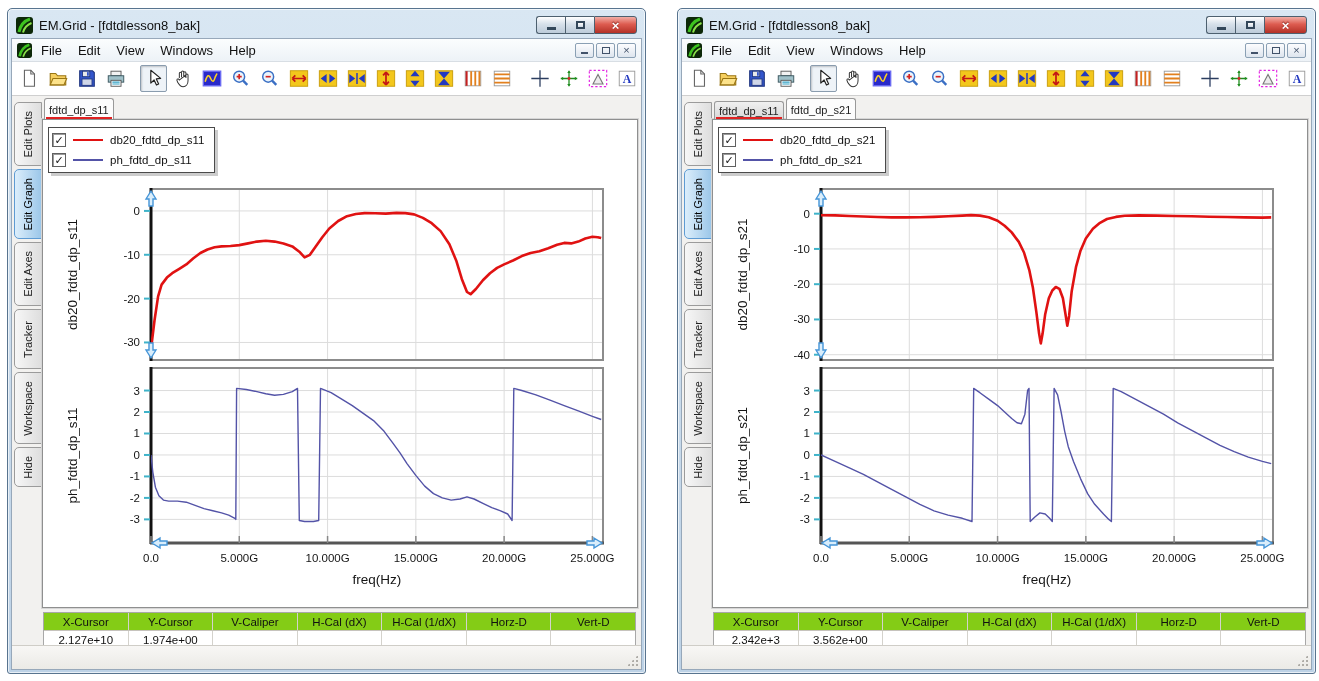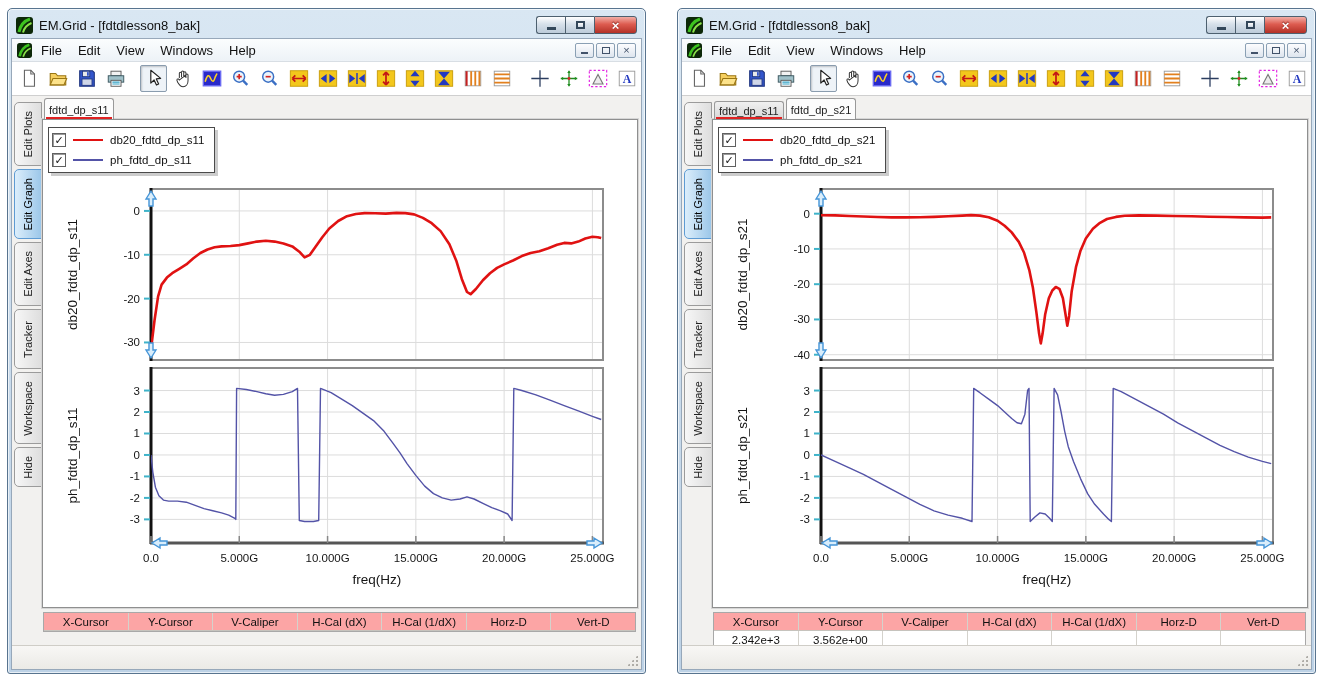--- a/index.html
+++ b/index.html
@@ -71,21 +71,21 @@
   .legend{position:absolute;left:5px;top:7px;background:#fff;border:1px solid #4a4a4a;
     box-shadow:3px 3px 0 rgba(110,110,110,.35);padding:2px 10px 2px 3px;display:flex;flex-direction:column;}
   .leg-row{display:flex;align-items:center;gap:7px;height:20px;}
   .leg-check{width:12px;height:12px;border:1px solid #606060;box-shadow:inset 1px 1px 0 #9a9a9a;
     background:#fff;font-size:11px;line-height:12px;text-align:center;color:#111;}
   .leg-line{width:30px;height:2px;flex:0 0 30px;}
   .leg-label{font-size:11.5px;color:#111;white-space:nowrap;}
 
   .cursor-table{margin:4px 2px 2px 1px;border:1px solid #a8a8a8;background:#fff;}
   .ct-row{display:flex;height:17px;}
-  .ct-row.header{background:#fca5a5;border-bottom:1px solid #c6c3bd;}
+  .ct-row.header{background:#84cc16;border-bottom:1px solid #c6c3bd;}
   .ct-cell{flex:1;display:flex;align-items:center;justify-content:center;font-size:11.5px;
     color:#111;border-right:1px solid #d4d2cc;min-width:0;}
   .ct-cell:last-child{border-right:none;}
 
   .bottom-bar{height:23px;flex:0 0 23px;background:linear-gradient(#f8f7f5,#ebeae6);
     border-top:1px solid #cfcdc7;position:relative;margin-top:1px;}
   .grip{position:absolute;right:3px;bottom:3px;width:11px;height:11px;
     background-image:radial-gradient(#aeaca7 1px,transparent 1.4px);background-size:4px 4px;
     clip-path:polygon(100% 0,100% 100%,0 100%);}
 </style>
@@ -392,20 +392,29 @@
         </div>
         <div class="cursor-table">
             <div class="ct-row header">
               <span class="ct-cell">X-Cursor</span>
               <span class="ct-cell">Y-Cursor</span>
               <span class="ct-cell">V-Caliper</span>
               <span class="ct-cell">H-Cal (dX)</span>
               <span class="ct-cell">H-Cal (1/dX)</span>
               <span class="ct-cell">Horz-D</span>
               <span class="ct-cell">Vert-D</span>
+            </div>
+            <div class="ct-row">
+              <span class="ct-cell">2.127e+10</span>
+              <span class="ct-cell">1.974e+00</span>
+              <span class="ct-cell"></span>
+              <span class="ct-cell"></span>
+              <span class="ct-cell"></span>
+              <span class="ct-cell"></span>
+              <span class="ct-cell"></span>
             </div>
           </div>
       </div>
     </div>
     <div class="bottom-bar">
         <span class="grip"></span>
       </div>
   </div>
 </div>
 

